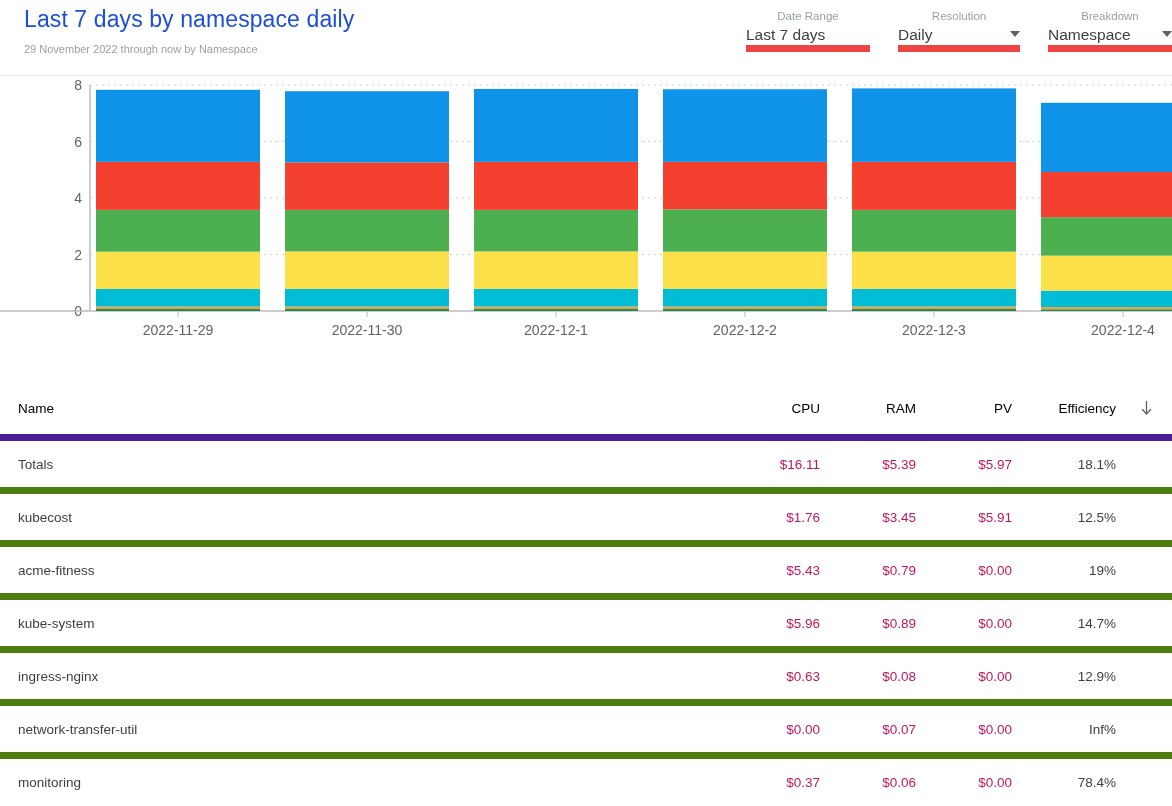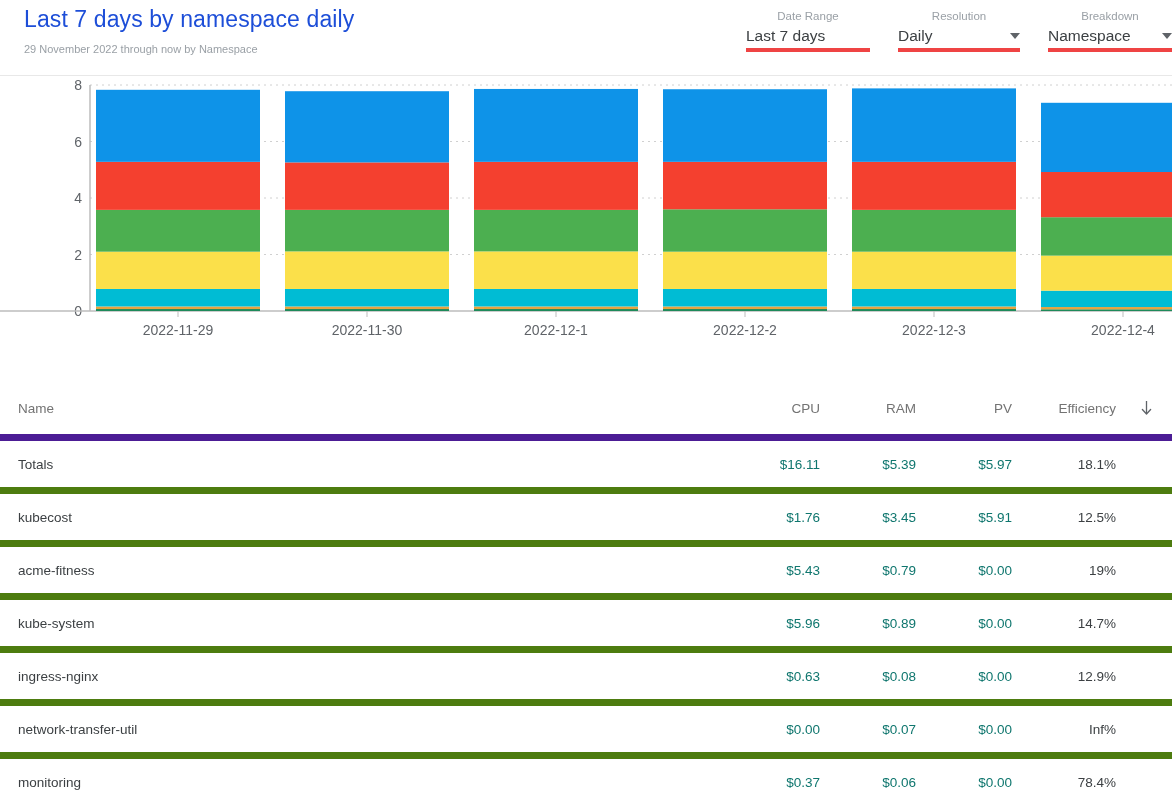--- a/index.html
+++ b/index.html
@@ -60,21 +60,21 @@
     font-size: 11.5px;
     color: #9aa0a6;
     line-height: 16px;
     white-space: nowrap;
     text-align: center;
   }
   .control-field {
     display: flex;
     align-items: center;
     justify-content: space-between;
-    border-bottom: 4px solid #ef4444;
+    border-bottom: 7px solid #ef4444;
     height: 28px;
     box-sizing: border-box;
   }
   .control-value {
     font-size: 15.5px;
     color: #3c4043;
     white-space: nowrap;
     line-height: 26px;
   }
   .cf-daterange { width: 124px; }
@@ -120,42 +120,42 @@
     font-size: 13.5px;
     color: #3c4043;
     white-space: nowrap;
     overflow: hidden;
   }
   .c-num {
     flex: 0 0 auto;
     width: 96px;
     text-align: right;
     font-size: 13.5px;
-    color: #0f766e;
+    color: #be185d;
     white-space: nowrap;
   }
   .c-eff {
     flex: 0 0 auto;
     width: 104px;
     text-align: right;
     font-size: 13.5px;
     color: #3c4043;
     white-space: nowrap;
     padding-right: 4px;
   }
   .c-sort {
     flex: 0 0 auto;
     width: 34px;
     text-align: right;
     padding-right: 2px;
   }
   .header-row .c-name,
   .header-row .c-num,
   .header-row .c-eff {
-    color: #737373;
+    color: #000000;
     font-size: 13.5px;
   }
   .sort-arrow {
     display: inline-block;
     width: 15px;
     height: 17px;
     vertical-align: middle;
   }
 </style>
 </head>

